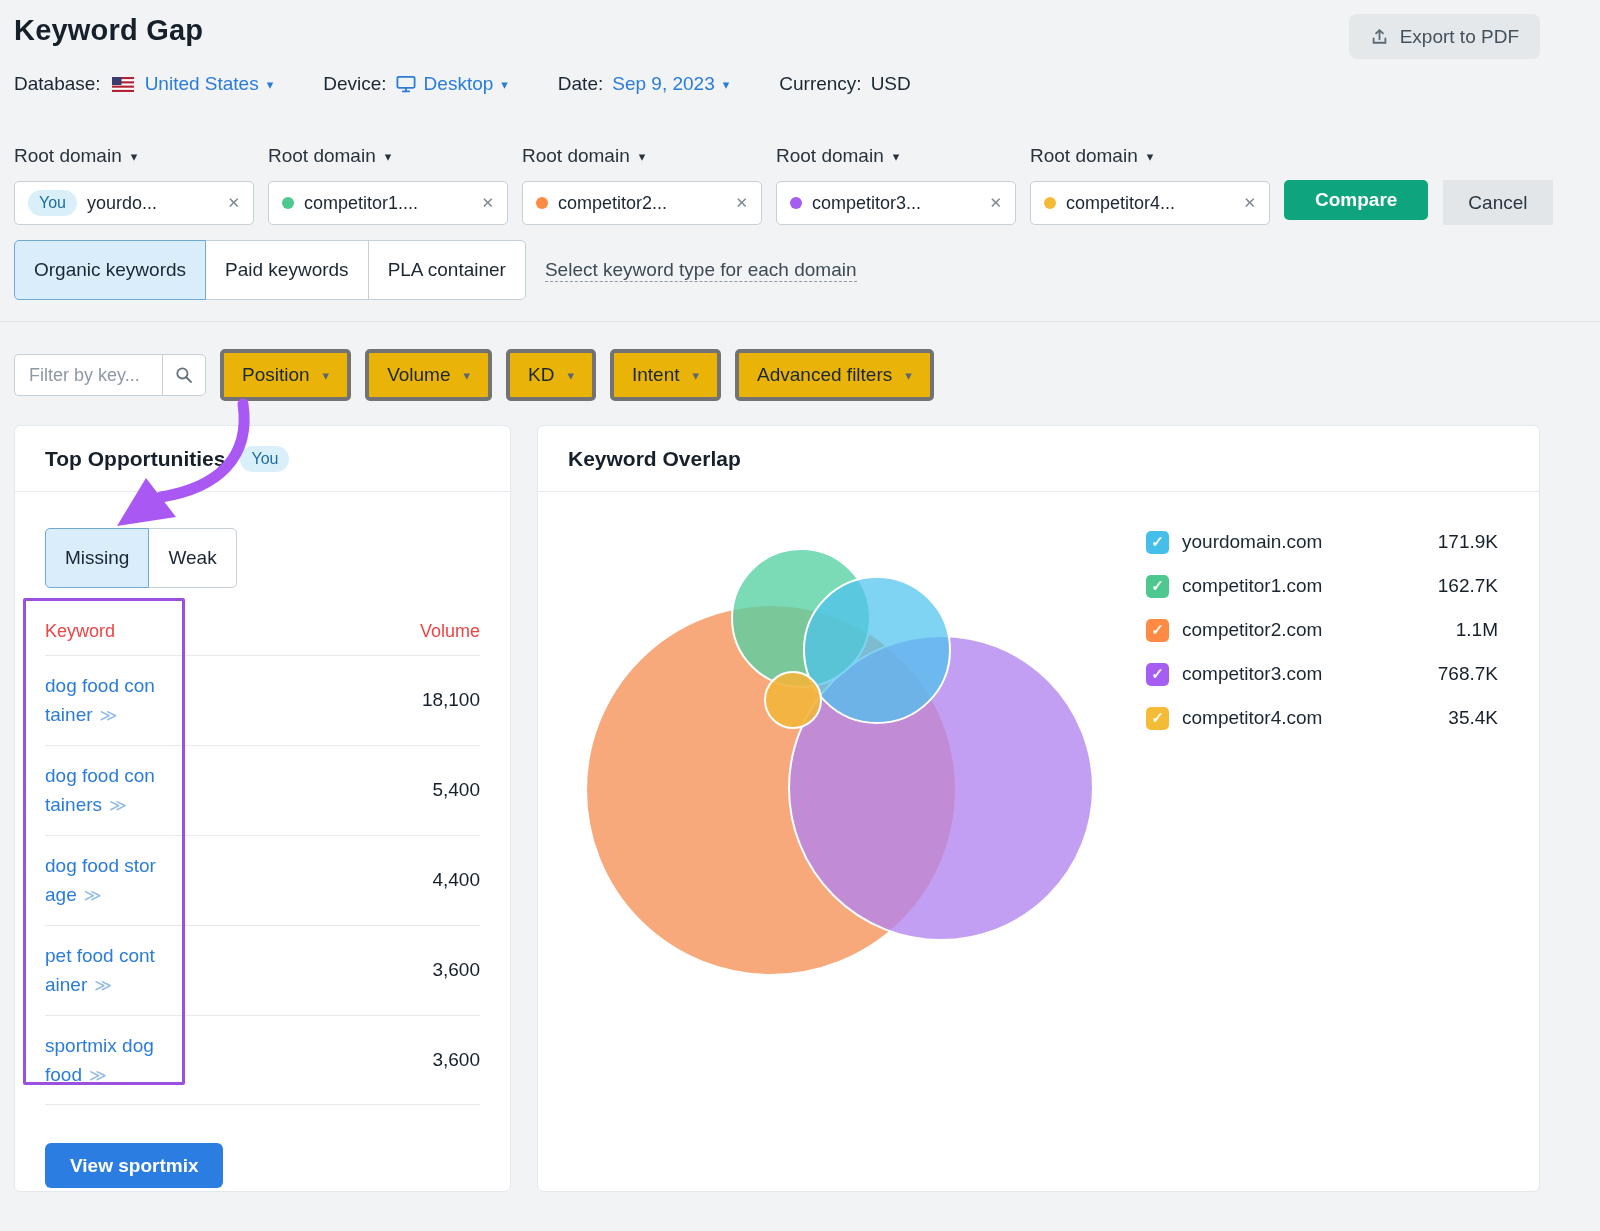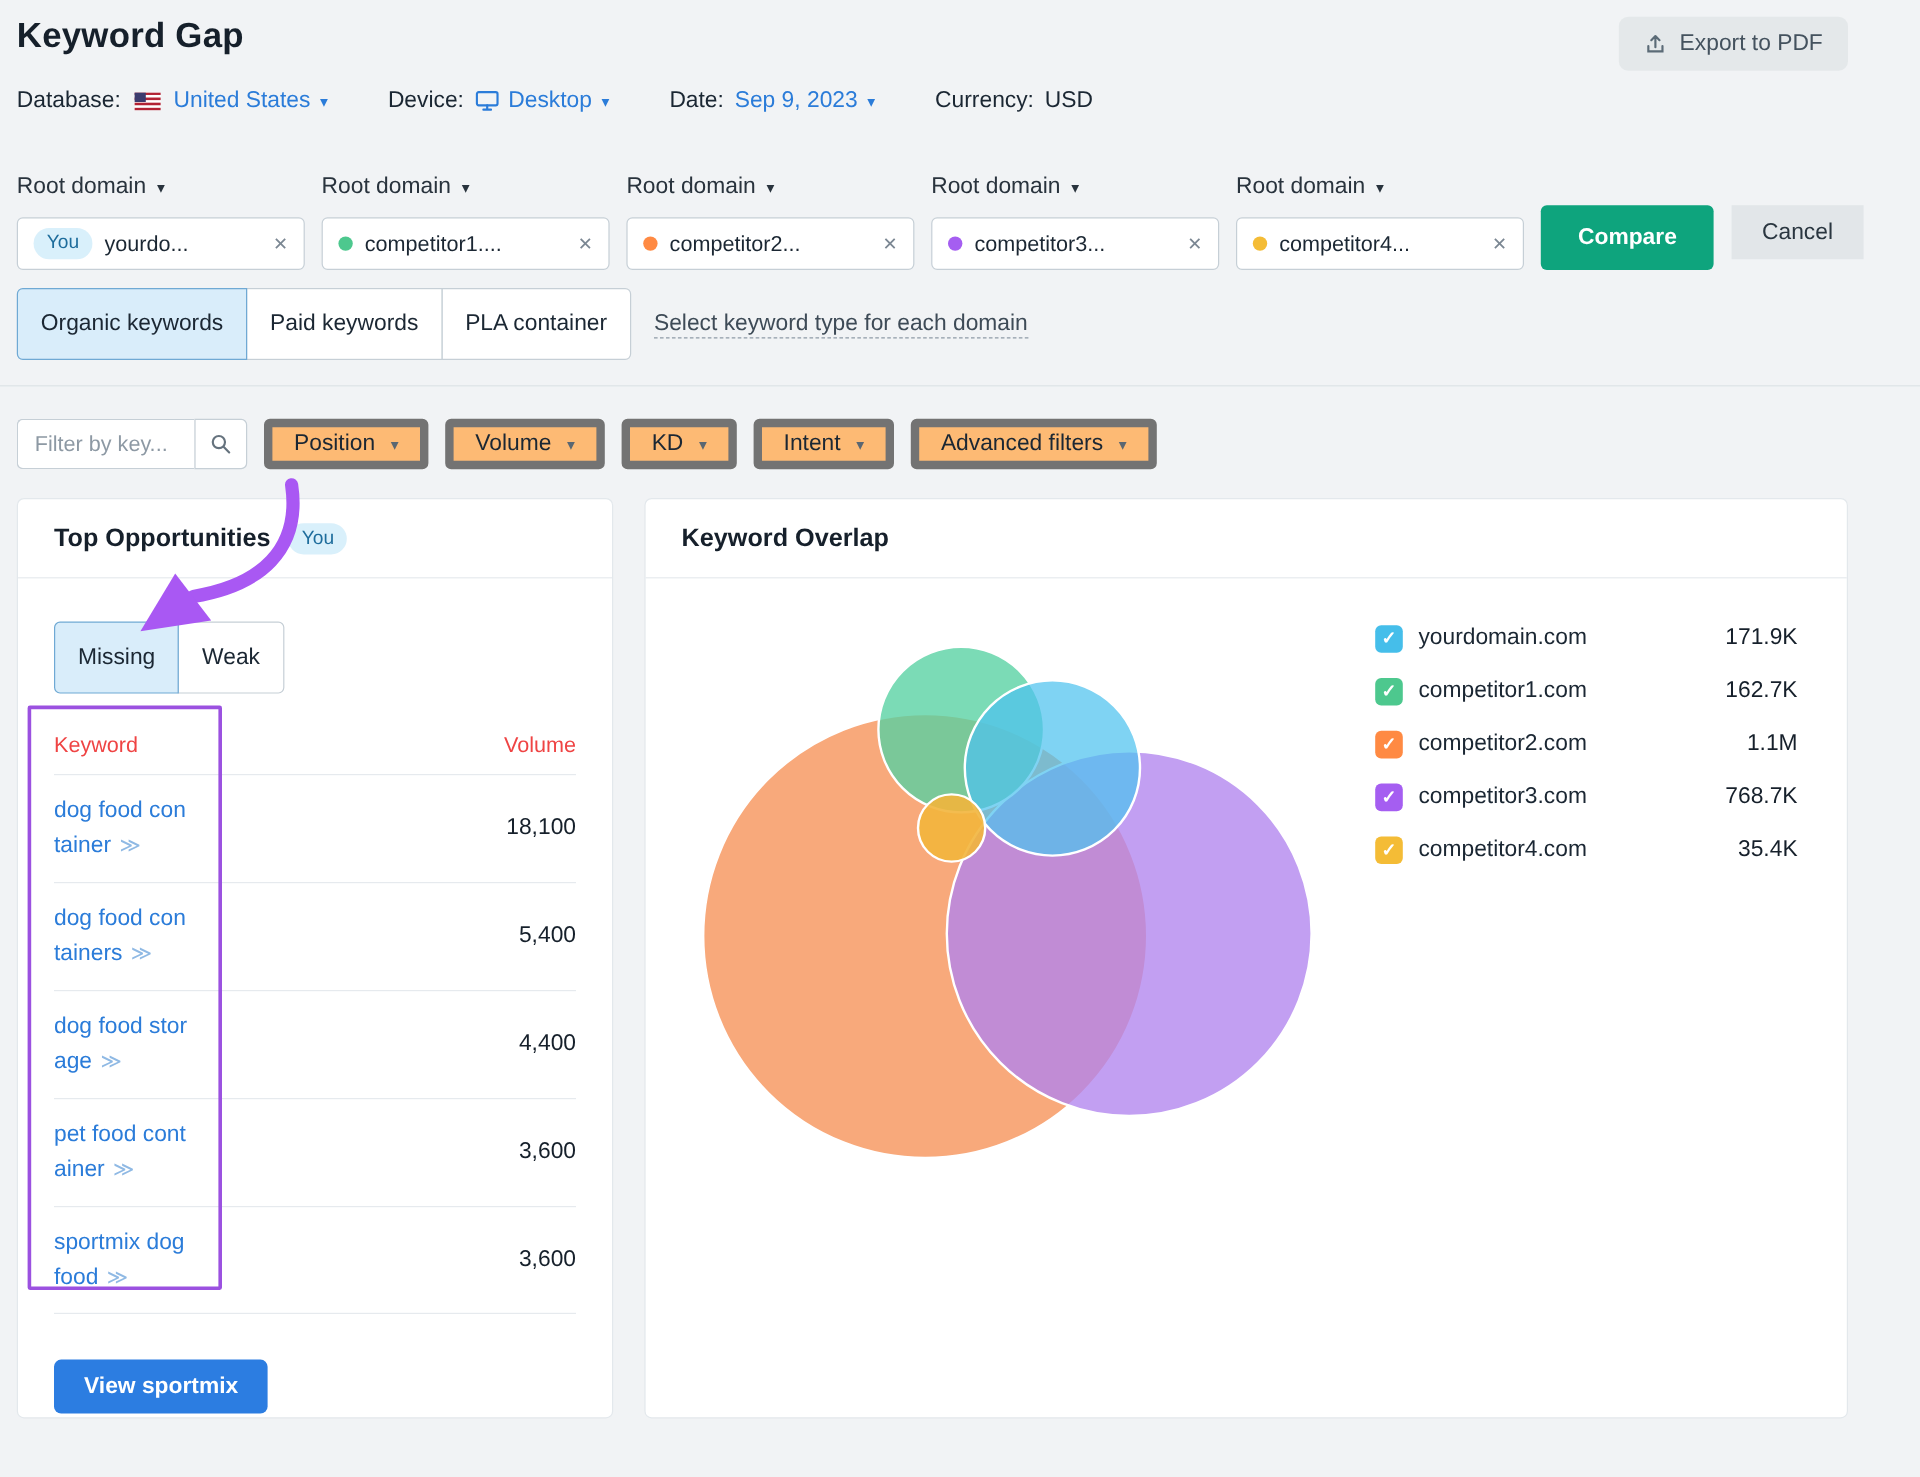--- a/index.html
+++ b/index.html
@@ -37,21 +37,21 @@
     margin-bottom: 14px; cursor: pointer; width: max-content; }
   .root-label .chev { color: #29333D; }
   .chip { height: 44px; background: #fff; border: 1px solid #C6CFD6; border-radius: 5px;
     display: flex; align-items: center; padding: 0 13px; gap: 10px; font-size: 18px; cursor: pointer; }
   .dot { width: 12px; height: 12px; border-radius: 50%; flex: none; }
   .you-badge { background: var(--badge-bg, #D9F0FB); color: var(--badge-text, #1E6D9C);
     font-size: 16px; padding: 4px 11px; border-radius: 14px; flex: none; }
   .chip-value { white-space: nowrap; overflow: hidden; }
   .close { margin-left: auto; color: #7B8793; font-size: 15px; cursor: pointer; }
   .actions { display: flex; gap: 15px; margin-left: auto; }
-  .compare-btn { height: 54px; padding: 0 31px; background: var(--primary-green, #0EA47D);
+  .compare-btn { height: 40px; padding: 0 31px; background: var(--primary-green, #0EA47D);
     color: #fff; font-size: 19px; font-weight: 700; border: none; border-radius: 5px;
     font-family: inherit; cursor: pointer; }
   .cancel-btn { height: 45px; padding: 0 25px; background: #E2E6E9; color: #2A3640;
     font-size: 19px; border: none; border-radius: 0; font-family: inherit; cursor: pointer; }
 
   
   .type-row { display: flex; align-items: center; margin-top: 15px; }
   .segmented { display: flex; }
   .seg-btn { height: 60px; padding: 0 19px; background: #fff; border: 1px solid #C6CFD6;
     font-size: 19px; color: #1B2733; cursor: pointer; position: relative; font-family: inherit; }
@@ -67,21 +67,21 @@
 
   
   .filter-row { display: flex; align-items: center; margin-top: 27px; gap: 14px; }
   .search-box { display: flex; }
   .search-input { width: 148px; height: 42px; border: 1px solid #C6CFD6; border-right: none;
     border-radius: 5px 0 0 5px; padding: 0 14px; font-size: 18px; color: #1B2733; background: #fff;
     outline: none; font-family: inherit; }
   .search-input::placeholder { color: #8D99A4; }
   .search-btn { width: 44px; height: 42px; border: 1px solid #C6CFD6; border-radius: 0 5px 5px 0;
     background: #fff; display: flex; align-items: center; justify-content: center; cursor: pointer; }
-  .dropdown-btn { height: 42px; padding: 0 18px; background: #fdba74; border: 7px solid #737373;
+  .dropdown-btn { height: 52px; padding: 0 18px; background: #eab308; border: 4px solid #737373;
     border-radius: 5px; font-size: 19px; color: #1B2733; display: flex; align-items: center;
     gap: 13px; cursor: pointer; font-family: inherit; }
   .dropdown-btn .chev { color: #5A6772; }
 
   
   .cards { display: flex; gap: 26px; margin-top: 24px; height: 767px; }
   .card { background: #fff; border: 1px solid #E3E8EC; border-radius: 6px; position: relative; }
   .left-card { width: 497px; flex: none; }
   .right-card { flex: 1; }
   .card-header { height: 66px; display: flex; align-items: center; padding: 0 30px;

